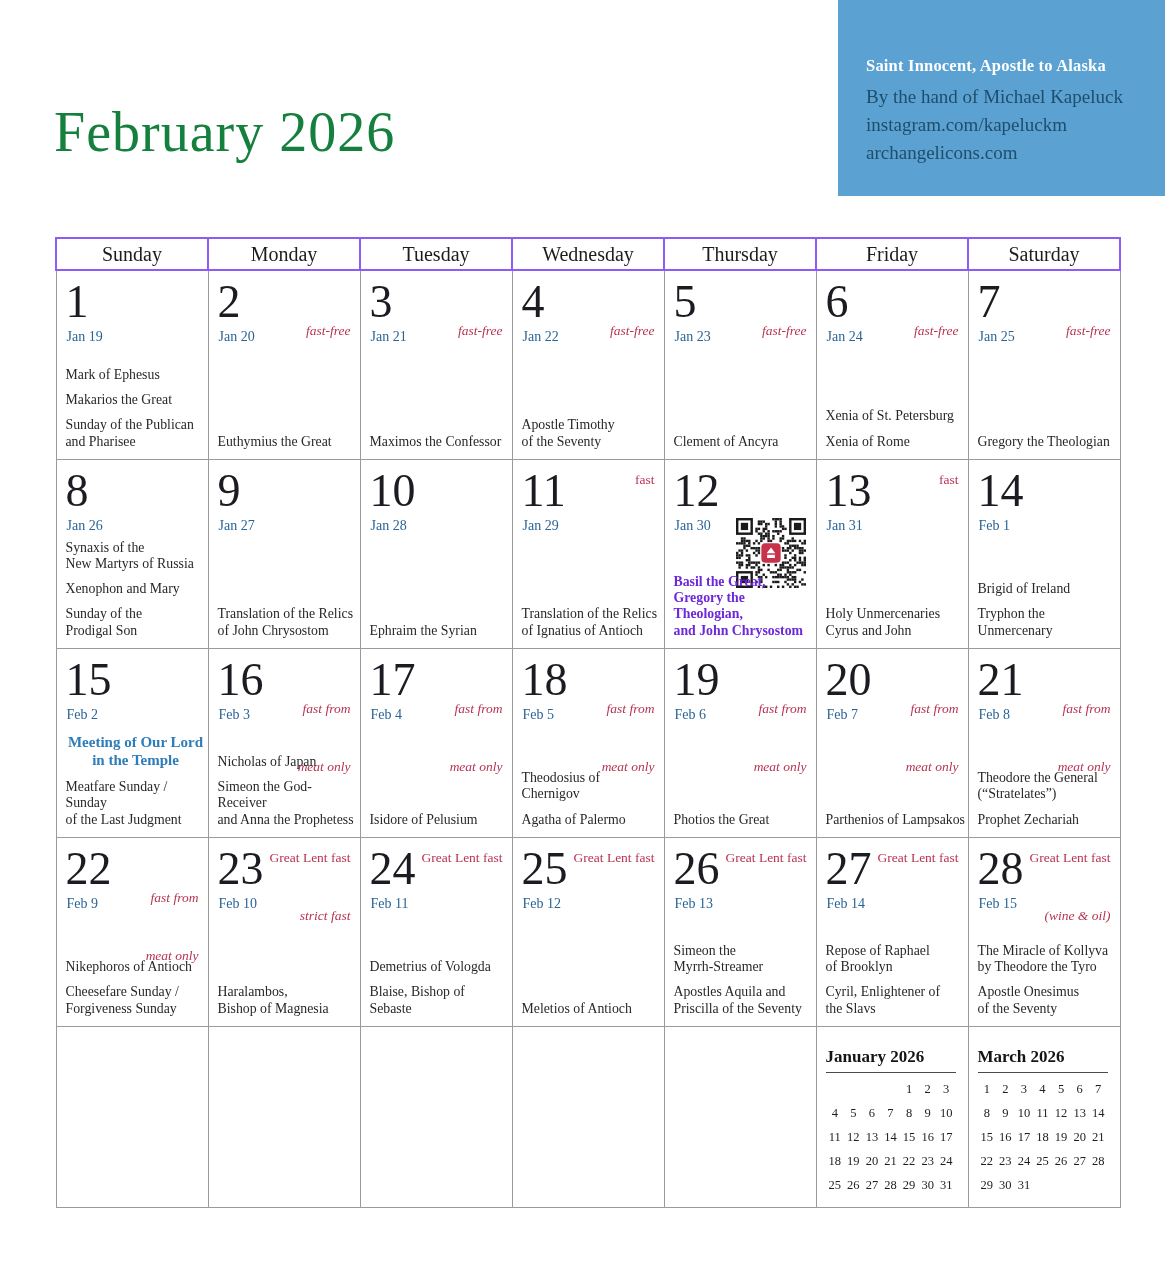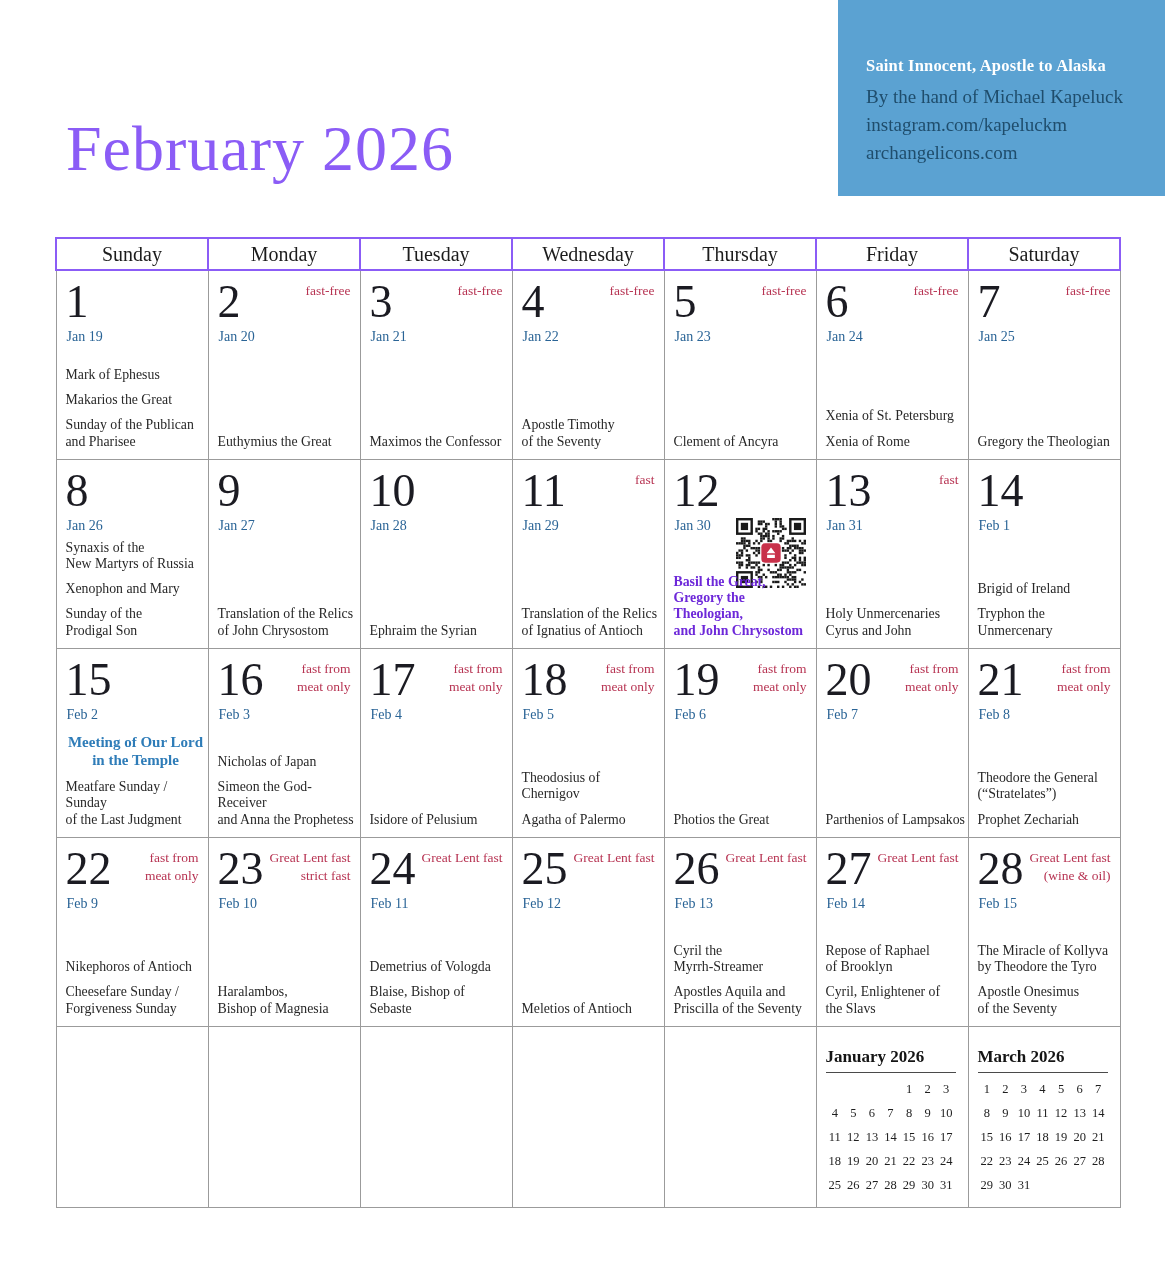--- a/index.html
+++ b/index.html
@@ -3,33 +3,33 @@
 <meta charset="utf-8">
 <style>
   html,body{margin:0;padding:0;background:#fff;}
   body{width:1173px;height:1280px;position:relative;font-family:"Liberation Serif",serif;color:#262626;}
 
   .info-box{position:absolute;left:798px;top:0;width:327px;height:196px;background:#5ba2d2;
     box-sizing:border-box;padding:56px 6px 0 28px;margin-left:40px;}
   .info-title{color:#ffffff;font-weight:bold;font-size:16.5px;margin-bottom:7px;letter-spacing:.2px;}
   .info-line{color:#1f4d6c;font-size:19px;line-height:1.48;}
 
-  .page-title{position:absolute;left:54px;top:102px;margin:12px;font-weight:normal;
-    font-size:64px;line-height:1.1;color:#8b5cf6;letter-spacing:1px;}
+  .page-title{position:absolute;left:54px;top:102px;margin:0;font-weight:normal;
+    font-size:56px;line-height:1.1;color:#15803d;letter-spacing:1px;}
 
   table.cal{position:absolute;left:55px;top:237px;width:1066px;border-collapse:collapse;table-layout:fixed;}
   .cal th{border:2px solid #8b5cf6;height:30px;font-weight:normal;font-size:20px;padding:0;color:#1c1c1c;}
   .cal td{border:1px solid #9b9b9b;vertical-align:top;position:relative;padding:0;}
   tr.week td{height:188px;}
   tr.bottom td{height:180px;}
 
   .daynum{font-size:46px;line-height:1;margin:8px 0 0 9px;color:#1b1b22;}
   .julian{font-size:14px;color:#2a6496;margin:4px 0 0 10px;}
   .fast{position:absolute;top:11px;right:9px;text-align:right;font-size:13.5px;color:#b73352;line-height:1.3;}
-  .fast .i{}
+  .fast .i{font-style:italic;margin-top:40px;}
   .fast span{display:block;}
 
   .saints{position:absolute;left:9px;right:2px;bottom:9px;font-size:13.8px;line-height:1.18;color:#282828;}
   .saint{white-space:pre-line;}
   .saint + .saint{margin-top:9px;}
   .saint.bold{font-weight:bold;color:#6d28d9;}
   .saint.feast{font-weight:bold;color:#2e7cb8;font-size:15px;line-height:1.25;text-align:center;}
 
   .qr{position:absolute;top:58px;right:10px;width:70px;height:70px;}
 
@@ -589,21 +589,21 @@
             <div class="saint">Meletios of Antioch</div>
           </div>
         </td>
         <td>
           <div class="daynum">26</div>
           <div class="julian">Feb 13</div>
           <div class="fast">
             <span>Great Lent fast</span>
           </div>
           <div class="saints">
-            <div class="saint">Cyril the
+            <div class="saint">Simeon the
 Myrrh-Streamer</div>
             <div class="saint">Apostles Aquila and
 Priscilla of the Seventy</div>
           </div>
         </td>
         <td>
           <div class="daynum">27</div>
           <div class="julian">Feb 14</div>
           <div class="fast">
             <span>Great Lent fast</span>

